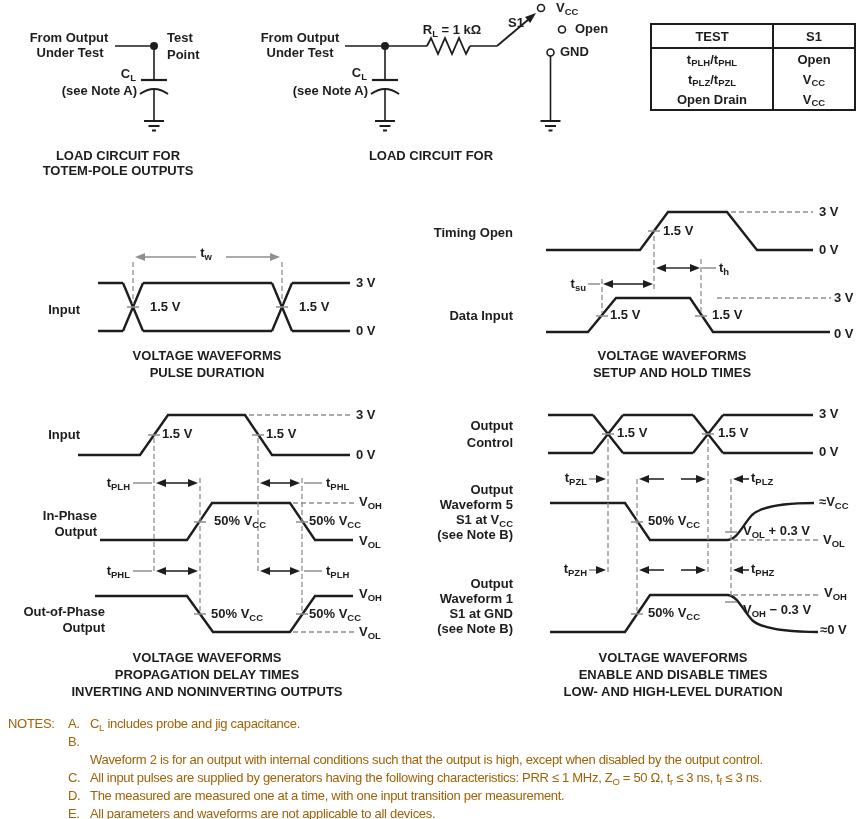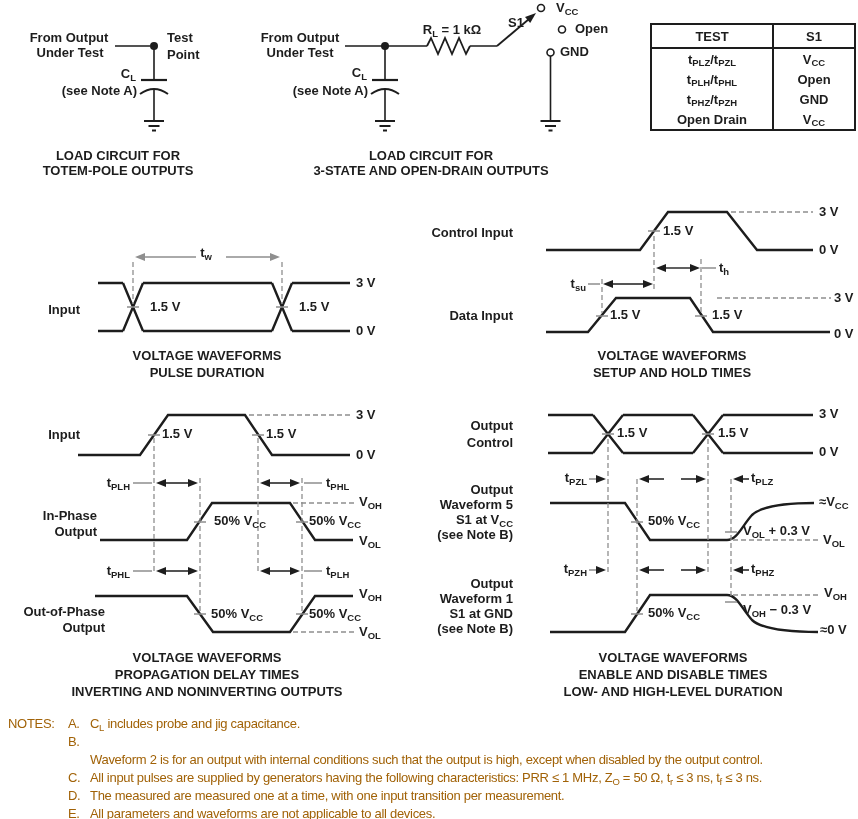--- a/index.html
+++ b/index.html
@@ -99,30 +99,26 @@
         <col>
       </colgroup>
   <thead>
     <tr>
       <th>TEST</th>
       <th>S1</th>
     </tr>
   </thead>
   <tbody>
     <tr>
-          <td>t<sub>PLZ</sub>/t<sub>PZL</sub></td>
-          <td>V<sub>CC</sub></td>
-        </tr>
-    <tr>
           <td>t<sub>PLH</sub>/t<sub>PHL</sub></td>
           <td>Open</td>
         </tr>
     <tr>
-          <td>t<sub>PHZ</sub>/t<sub>PZH</sub></td>
-          <td>GND</td>
+          <td>t<sub>PLZ</sub>/t<sub>PZL</sub></td>
+          <td>V<sub>CC</sub></td>
         </tr>
     <tr>
           <td>Open Drain</td>
           <td>V<sub>CC</sub></td>
         </tr>
   </tbody>
 </table>
 
 <div class="lbl c" style="left:69px;top:31px">From Output</div>
 <div class="lbl c" style="left:70px;top:46px">Under Test</div>
@@ -136,32 +132,31 @@
 <div class="lbl c" style="left:300px;top:31px">From Output</div>
 <div class="lbl c" style="left:300px;top:46px">Under Test</div>
 <div class="lbl r" style="left:367px;top:66px">C<sub>L</sub></div>
 <div class="lbl r" style="left:368px;top:84px">(see Note A)</div>
 <div class="lbl c" style="left:452px;top:23px">R<sub>L</sub> = 1 kΩ</div>
 <div class="lbl" style="left:508px;top:16px">S1</div>
 <div class="lbl" style="left:556px;top:1px">V<sub>CC</sub></div>
 <div class="lbl" style="left:575px;top:22px">Open</div>
 <div class="lbl" style="left:560px;top:45px">GND</div>
 <div class="lbl c" style="left:431px;top:149px">LOAD CIRCUIT FOR</div>
-<div class="lbl c" style="left:431px;top:164px">3-STATE AND OPEN-DRAIN OUTPUTS</div>
 
 <div class="lbl r" style="left:80px;top:303px">Input</div>
 <div class="lbl c" style="left:206px;top:246px">t<sub>w</sub></div>
 <div class="lbl" style="left:150px;top:300px">1.5 V</div>
 <div class="lbl" style="left:299px;top:300px">1.5 V</div>
 <div class="lbl" style="left:356px;top:276px">3 V</div>
 <div class="lbl" style="left:356px;top:324px">0 V</div>
 <div class="lbl c" style="left:207px;top:349px">VOLTAGE WAVEFORMS</div>
 <div class="lbl c" style="left:207px;top:366px">PULSE DURATION</div>
 
-<div class="lbl r" style="left:513px;top:226px">Control Input</div>
+<div class="lbl r" style="left:513px;top:226px">Timing Open</div>
 <div class="lbl r" style="left:513px;top:309px">Data Input</div>
 <div class="lbl r" style="left:586px;top:277px">t<sub>su</sub></div>
 <div class="lbl" style="left:719px;top:261px">t<sub>h</sub></div>
 <div class="lbl" style="left:663px;top:224px">1.5 V</div>
 <div class="lbl" style="left:610px;top:308px">1.5 V</div>
 <div class="lbl" style="left:712px;top:308px">1.5 V</div>
 <div class="lbl" style="left:819px;top:205px">3 V</div>
 <div class="lbl" style="left:819px;top:243px">0 V</div>
 <div class="lbl" style="left:834px;top:291px">3 V</div>
 <div class="lbl" style="left:834px;top:327px">0 V</div>

